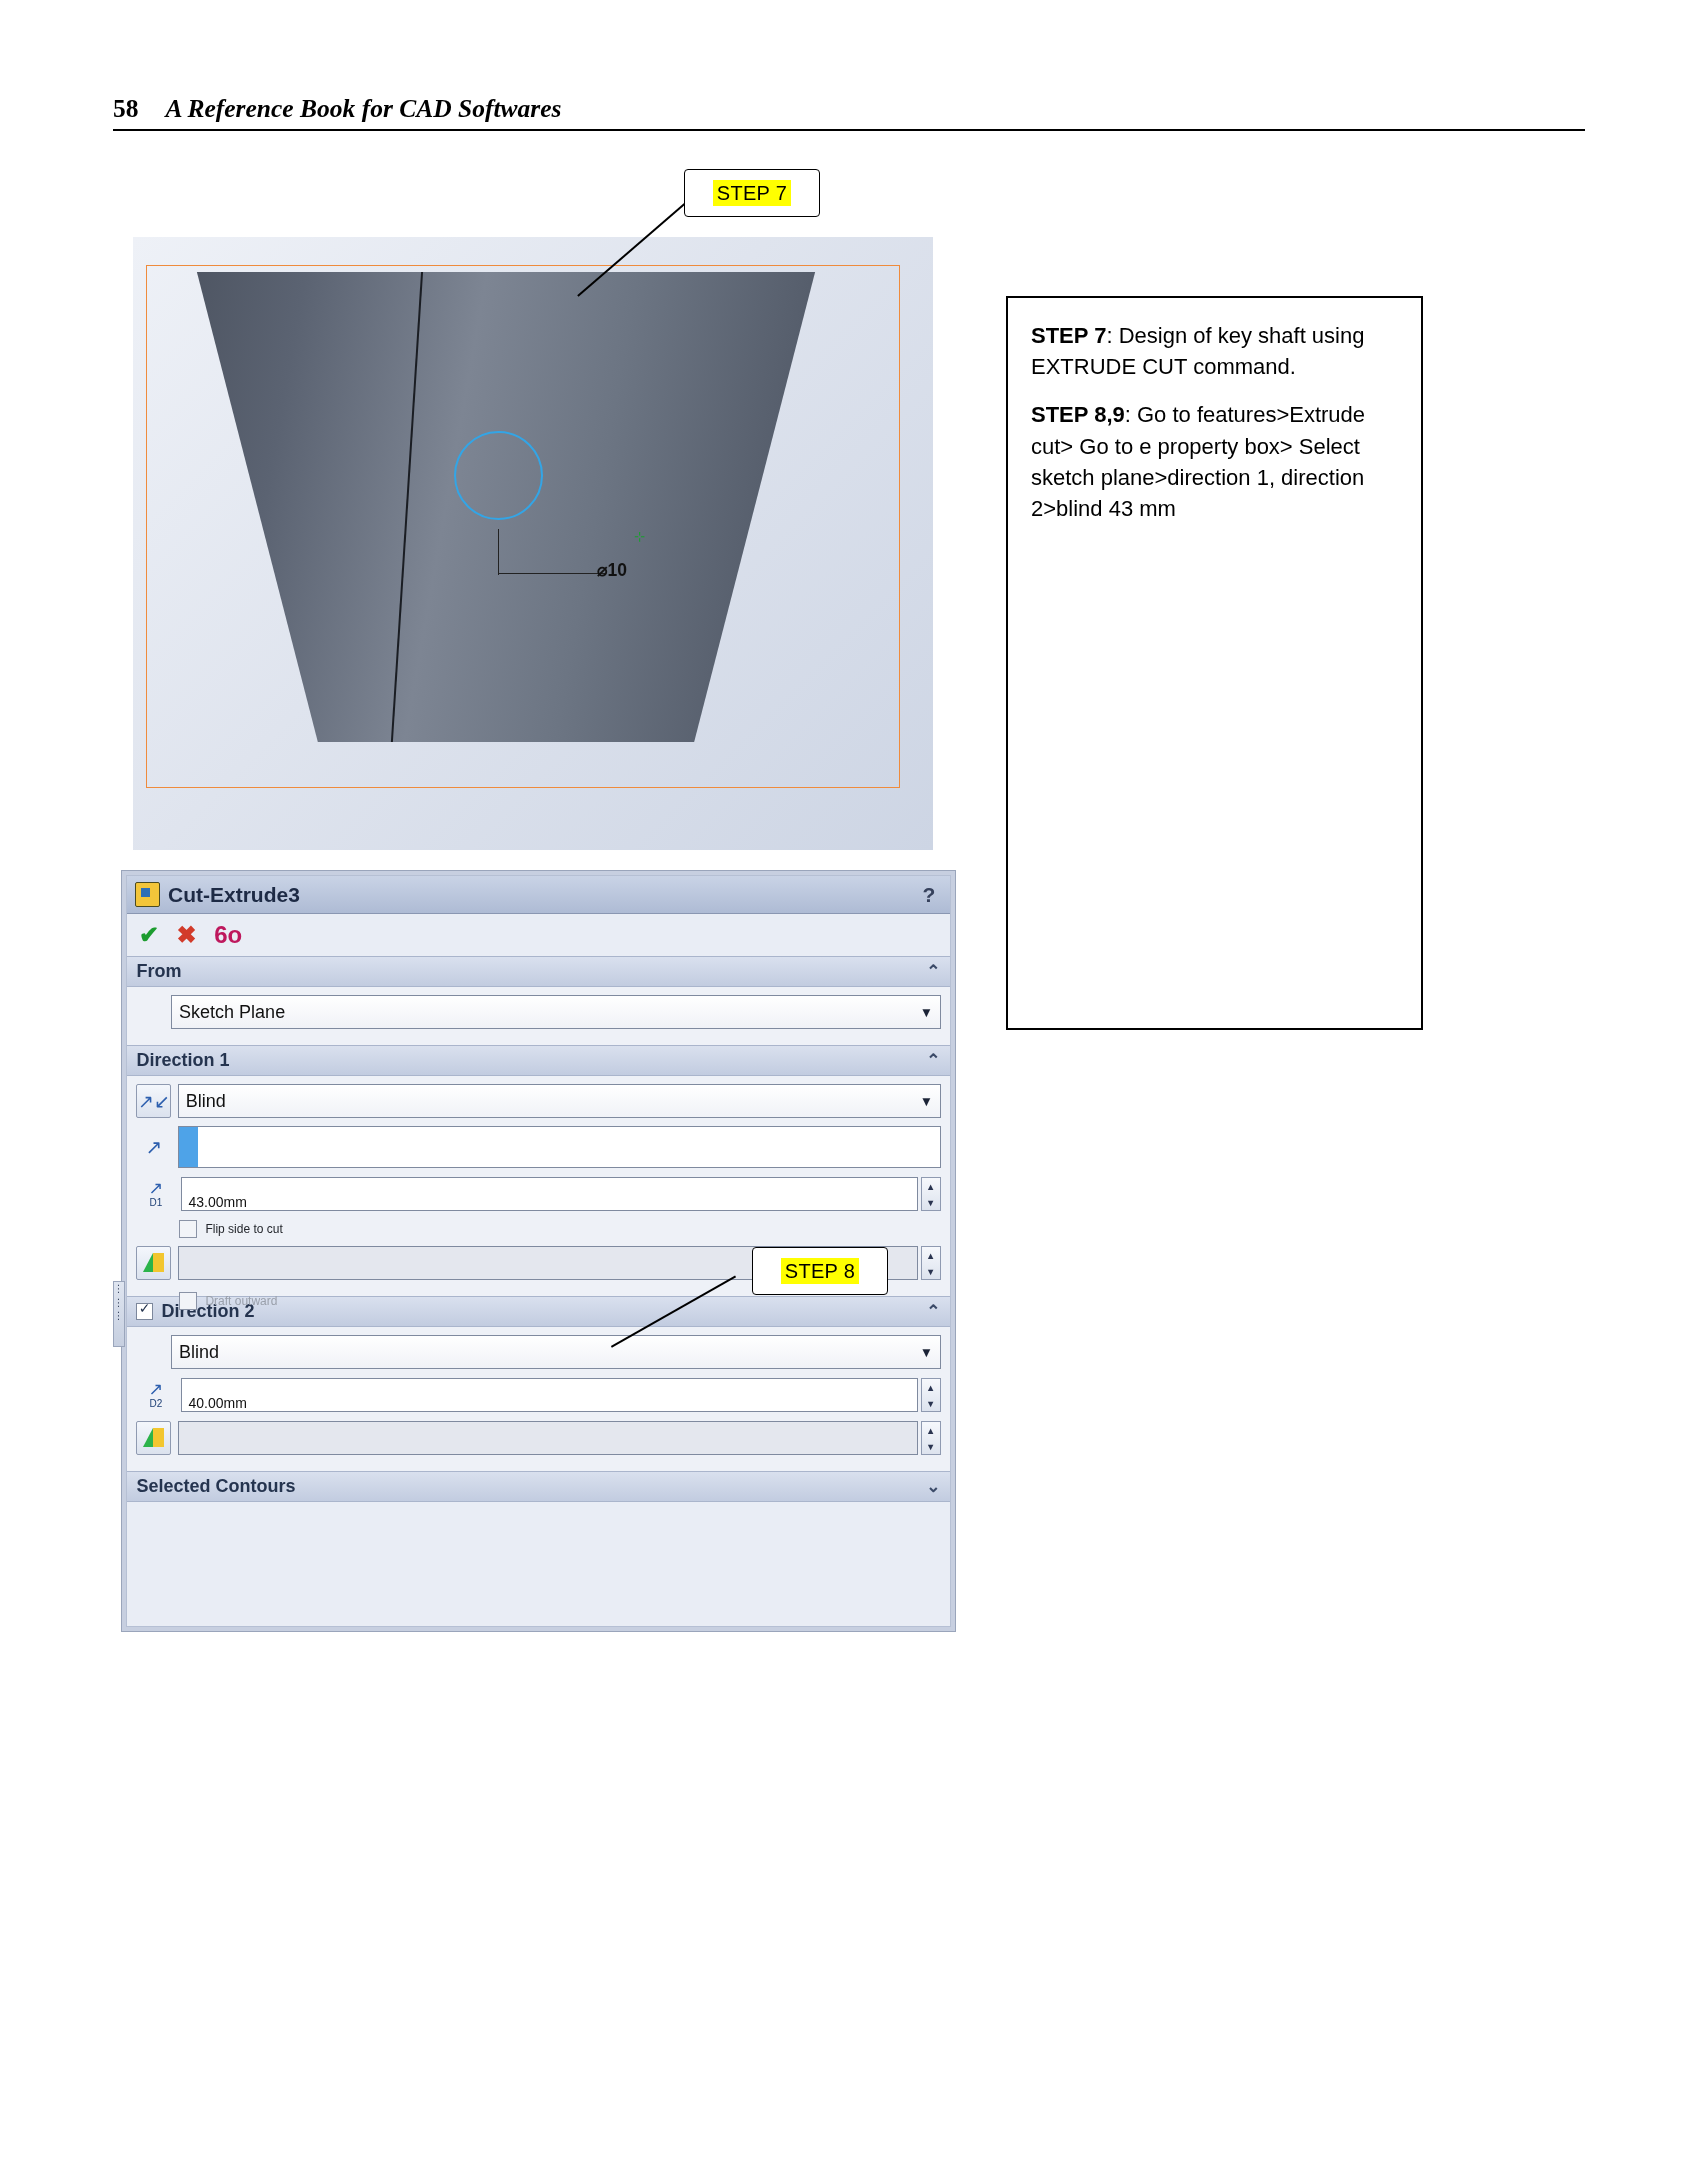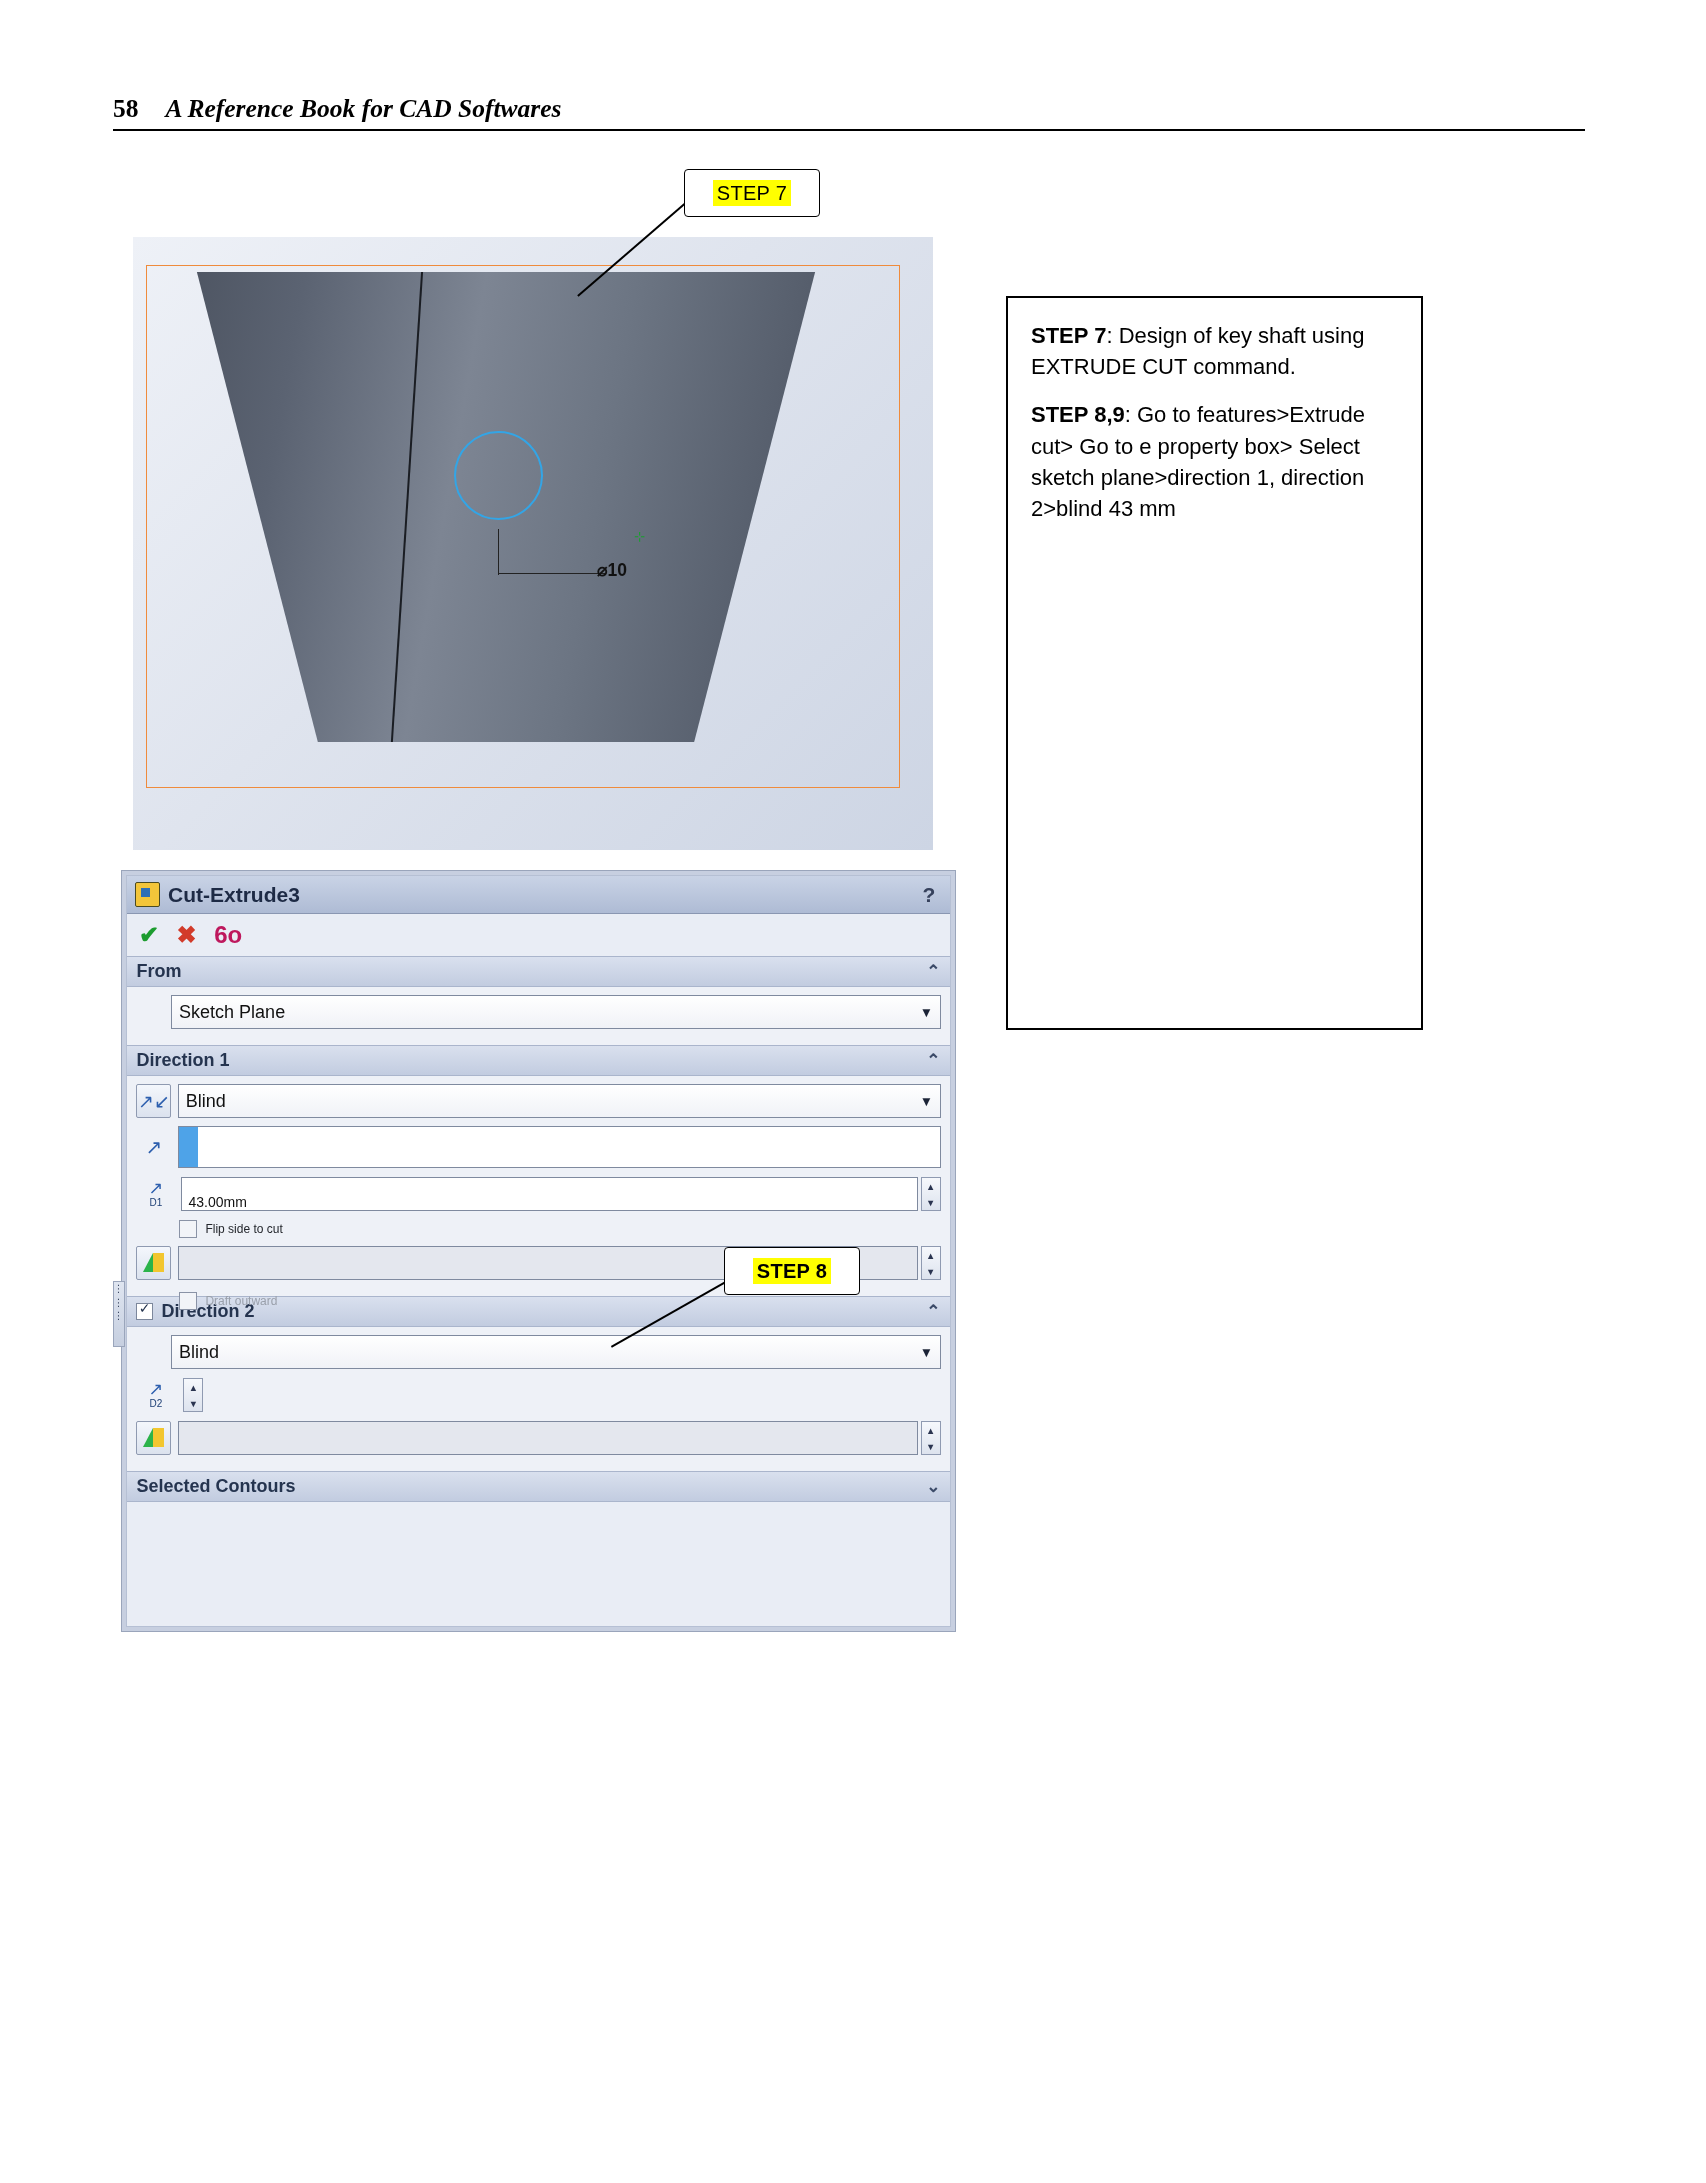--- a/index.html
+++ b/index.html
@@ -60,26 +60,25 @@
     letter-spacing: 0.3px;
   }
   #callout-step7 {
     left: 684px;
     top: 169px;
     width: 134px;
     height: 46px;
     z-index: 40;
   }
   #callout-step8 {
-    left: 724px;
+    left: 752px;
     top: 1247px;
     width: 134px;
     height: 46px;
     z-index: 40;
-    font-weight: bold;
   }
   .callout-line {
     position: absolute;
     z-index: 39;
   }
 
   
   .viewport {
     position: absolute;
     left: 133px;
@@ -561,20 +560,23 @@
     <div class="sec-body">
       <div class="row">
         <div style="width:35px;"></div>
         <div class="combo">
           <span>Blind</span>
           <span class="arrow">▼</span>
         </div>
       </div>
       <div class="row">
         <div class="icon-dim">↗<span class="sub">D2</span></div>
+        <div class="field">
+          <span>40.00mm</span>
+        </div>
         <div class="spin">
             <div>▲</div>
             <div>▼</div>
           </div>
       </div>
       <div class="row">
         <div class="icon-draft"></div>
         <div class="field disabled">
           <span></span>
         </div>

